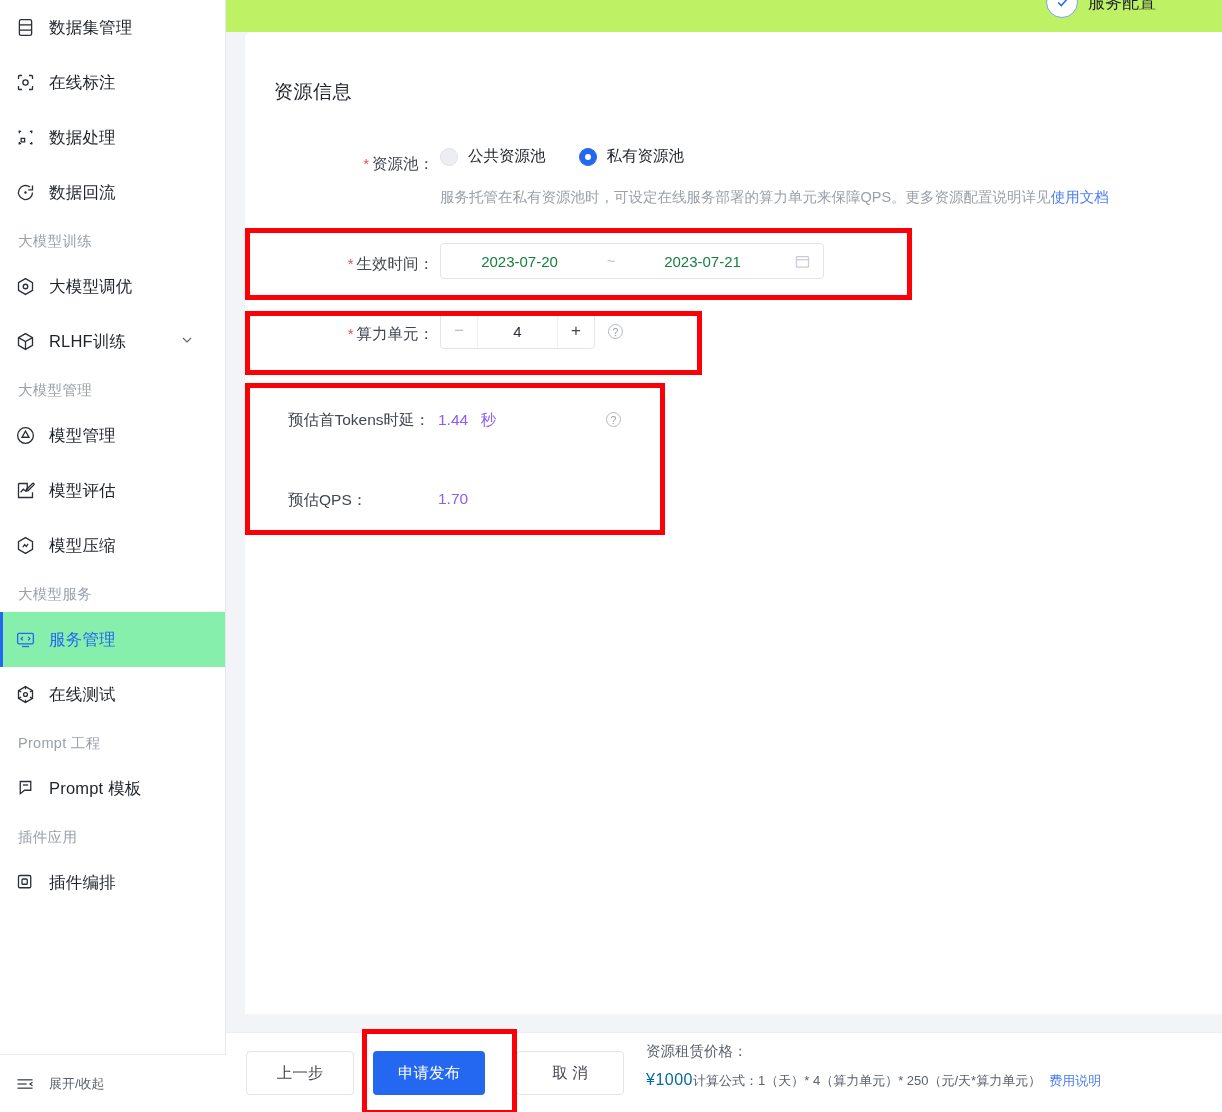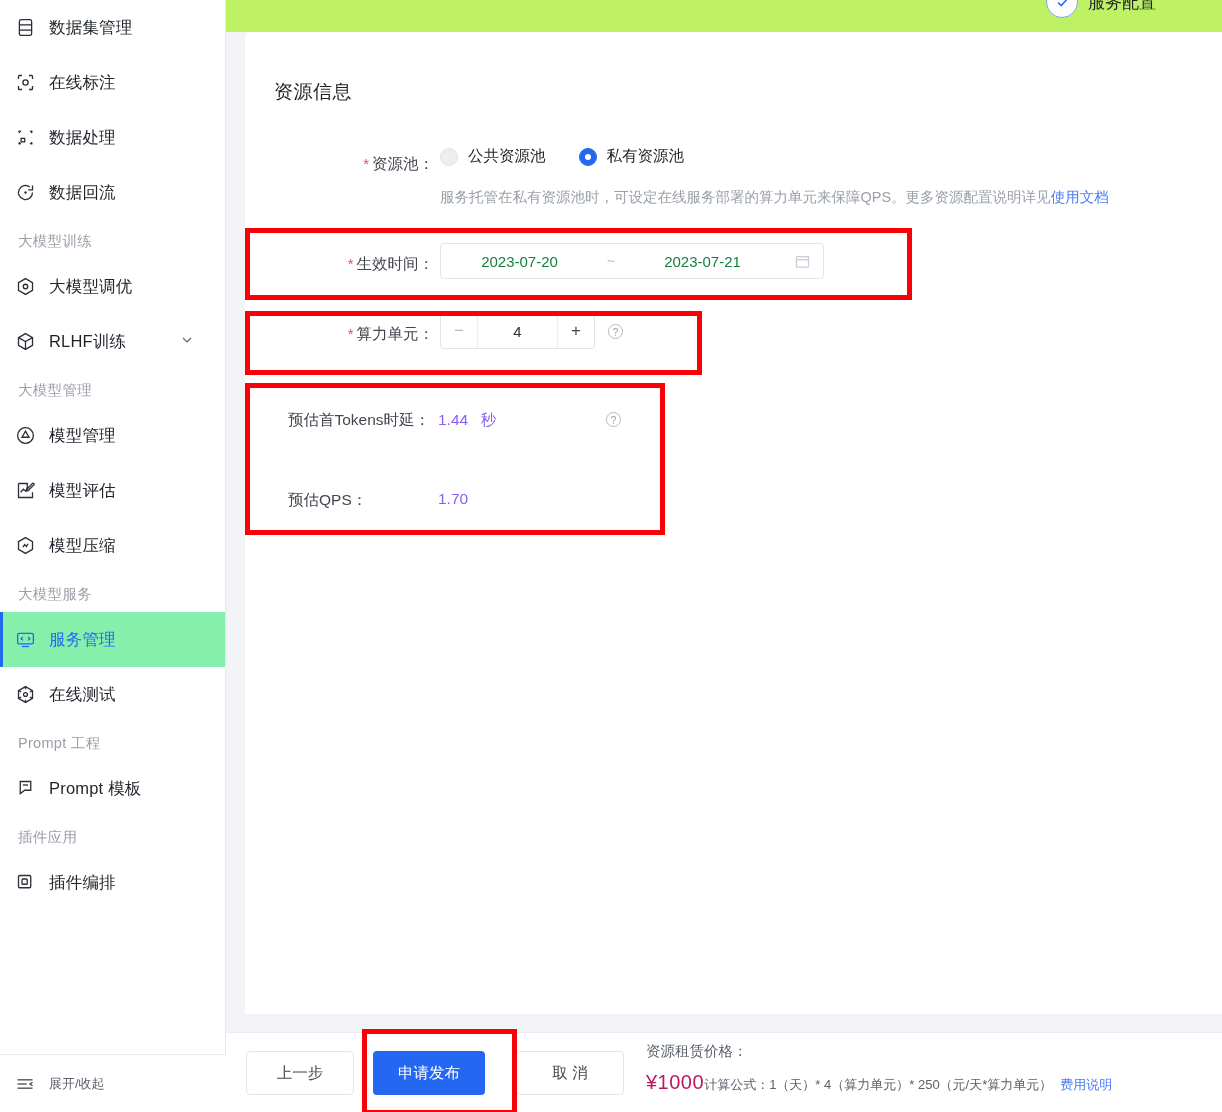--- a/index.html
+++ b/index.html
@@ -178,21 +178,21 @@
     height: 44px; border-radius: 4px;
     display: flex; align-items: center; justify-content: center;
     font-size: 15.5px; cursor: pointer;
   }
   .btn.ghost { border: 1px solid #e3e5e9; background: #fff; color: #42464e; }
   .btn.primary { background: #2468f2; color: #fff; border: none; }
 
   .price-block { position: absolute; left: 420px; top: 9px; }
   .price-title { font-size: 14.5px; color: #5b616b; }
   .price-line { display: flex; align-items: baseline; margin-top: 10px; }
-  .price-amount { font-size: 20px; color: #be185d; letter-spacing: .5px; }
+  .price-amount { font-size: 16px; color: #0369a1; letter-spacing: .5px; }
   .price-formula { font-size: 13px; color: #5b616b; margin-left: 0; white-space: nowrap; }
   .price-formula a { color: #4a7cf5; text-decoration: none; margin-left: 8px; }
 
   
   .hl { position: absolute; border: 5px solid #fb0006; pointer-events: none; }
 </style>
 </head>
 <body>
 
 <div id="root">

